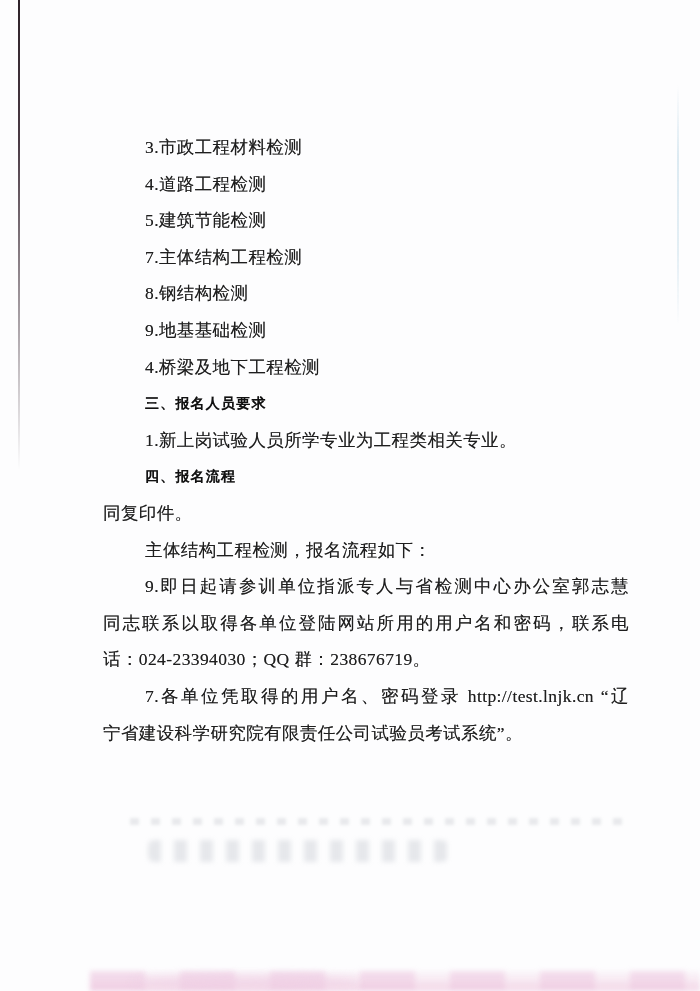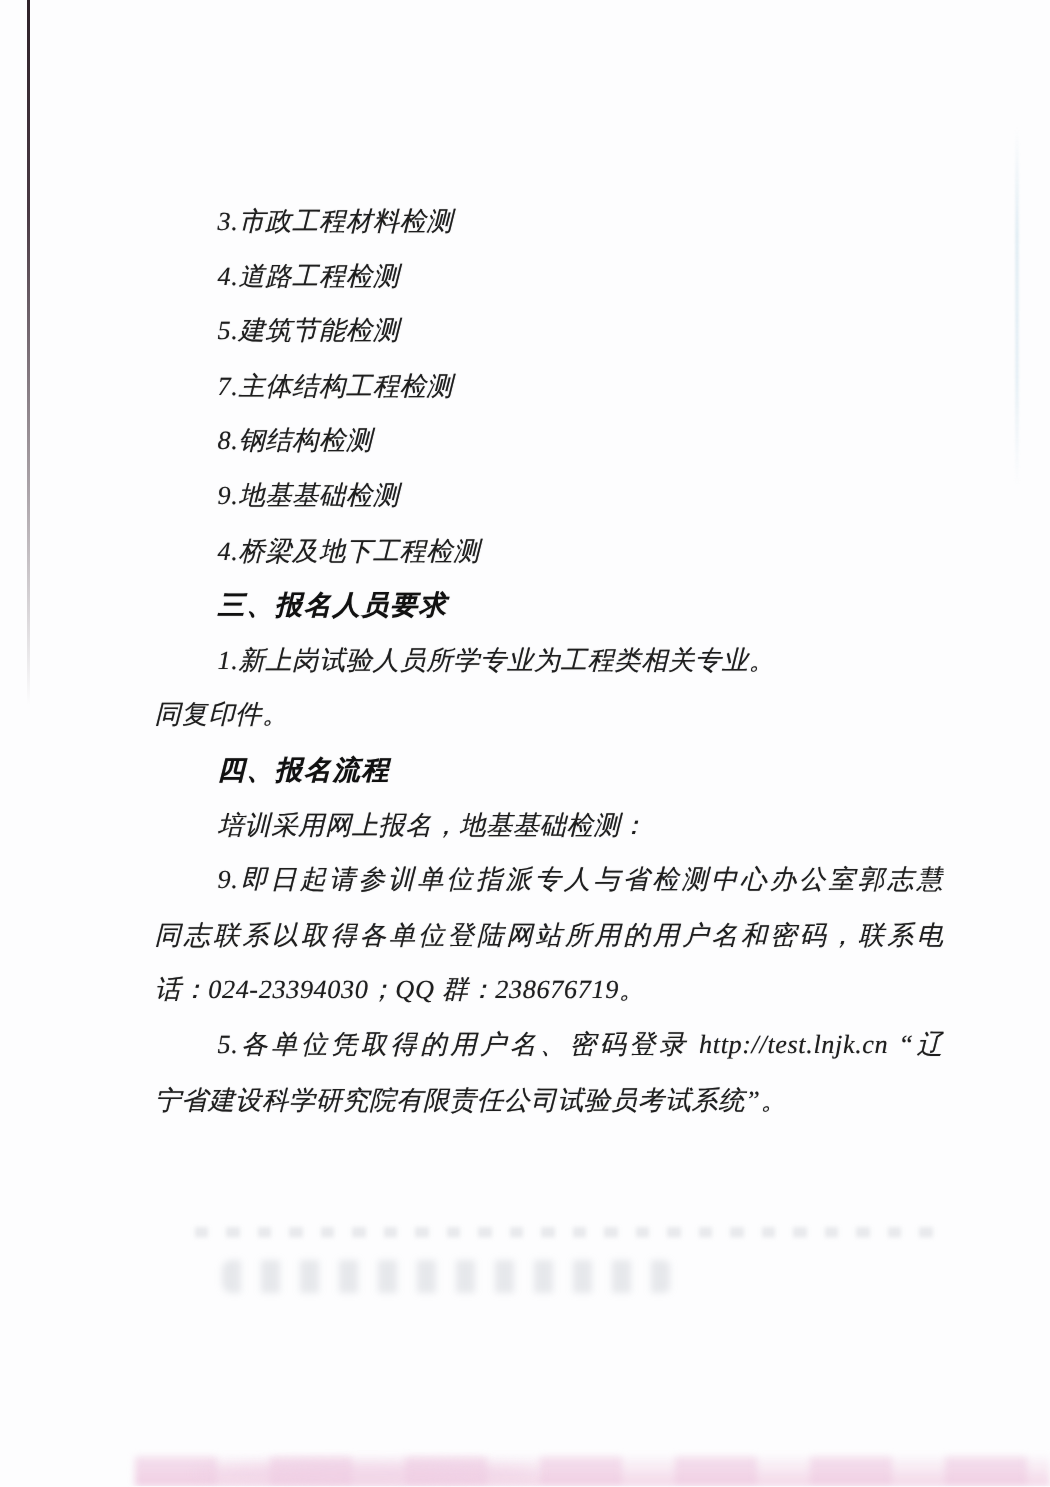--- a/index.html
+++ b/index.html
@@ -16,38 +16,37 @@
   }
   
   .textblock {
     position: absolute;
     left: 103px; top: 129px;
     width: 526px;
     color: var(--text, #1e1e1e);
     font-size: 17.5px;
     letter-spacing: 0.4px;
     text-shadow: 0 0 0.6px rgba(25,25,25,0.55);
-    font-style: italic;
   }
   .ln {
     height: 36.6px;
     line-height: 36.6px;
     overflow: hidden;
     white-space: nowrap;
   }
   .ln.indent { padding-left: 42px; }
   .ln.full {
     white-space: normal;
     text-align: justify;
     text-align-last: justify;
   }
   .ln.heading {
     font-family: "Liberation Sans", "DejaVu Sans", sans-serif;
     font-weight: 700;
-    font-size: 18px;
+    font-size: 14px;
     letter-spacing: 1.2px;
     color: var(--heading, #111111);
   }
   
   .scan-line-left {
     position: absolute;
     left: 18px; top: 0;
     width: 2px; height: 470px;
     background: linear-gradient(to bottom,
       #2e2229 0%, var(--scan-line, #4a3a44) 30%,
@@ -109,27 +108,27 @@
   <div class="textblock">
     <div class="ln indent">3.市政工程材料检测</div>
     <div class="ln indent">4.道路工程检测</div>
     <div class="ln indent">5.建筑节能检测</div>
     <div class="ln indent">7.主体结构工程检测</div>
     <div class="ln indent">8.钢结构检测</div>
     <div class="ln indent">9.地基基础检测</div>
     <div class="ln indent">4.桥梁及地下工程检测</div>
     <div class="ln indent heading">三、报名人员要求</div>
     <div class="ln indent">1.新上岗试验人员所学专业为工程类相关专业。</div>
+    <div class="ln indent heading">四、报名流程</div>
     <div class="ln">同复印件。</div>
-    <div class="ln indent heading">四、报名流程</div>
-    <div class="ln indent">培训采用网上报名，地基基础检测：</div>
+    <div class="ln indent">主体结构工程检测，报名流程如下：</div>
     <div class="ln indent full">9.即日起请参训单位指派专人与省检测中心办公室郭志慧</div>
     <div class="ln full">同志联系以取得各单位登陆网站所用的用户名和密码，联系电</div>
     <div class="ln">话：024-23394030；QQ 群：238676719。</div>
-    <div class="ln indent full">5.各单位凭取得的用户名、密码登录 http://test.lnjk.cn “辽</div>
+    <div class="ln indent full">7.各单位凭取得的用户名、密码登录 http://test.lnjk.cn “辽</div>
     <div class="ln">宁省建设科学研究院有限责任公司试验员考试系统”。</div>
   </div>
 
   <div class="ghost-specks"></div>
   <div class="ghost-blobs"></div>
 
   <div class="bottom-smudge"></div>
   <div class="bottom-smudge-left"></div>
 
 </div>

